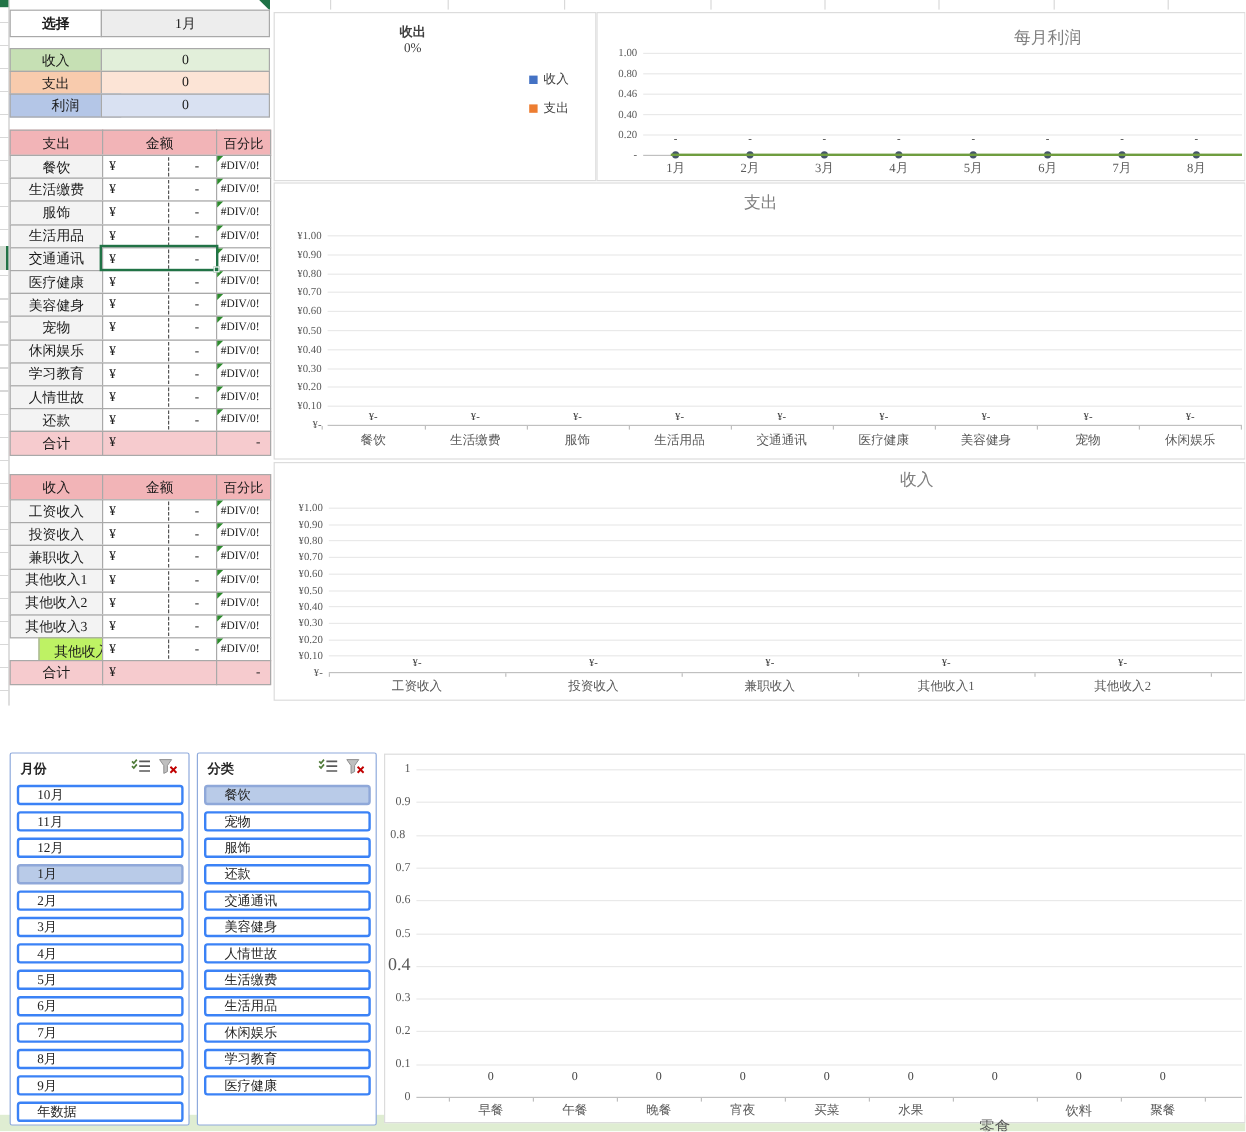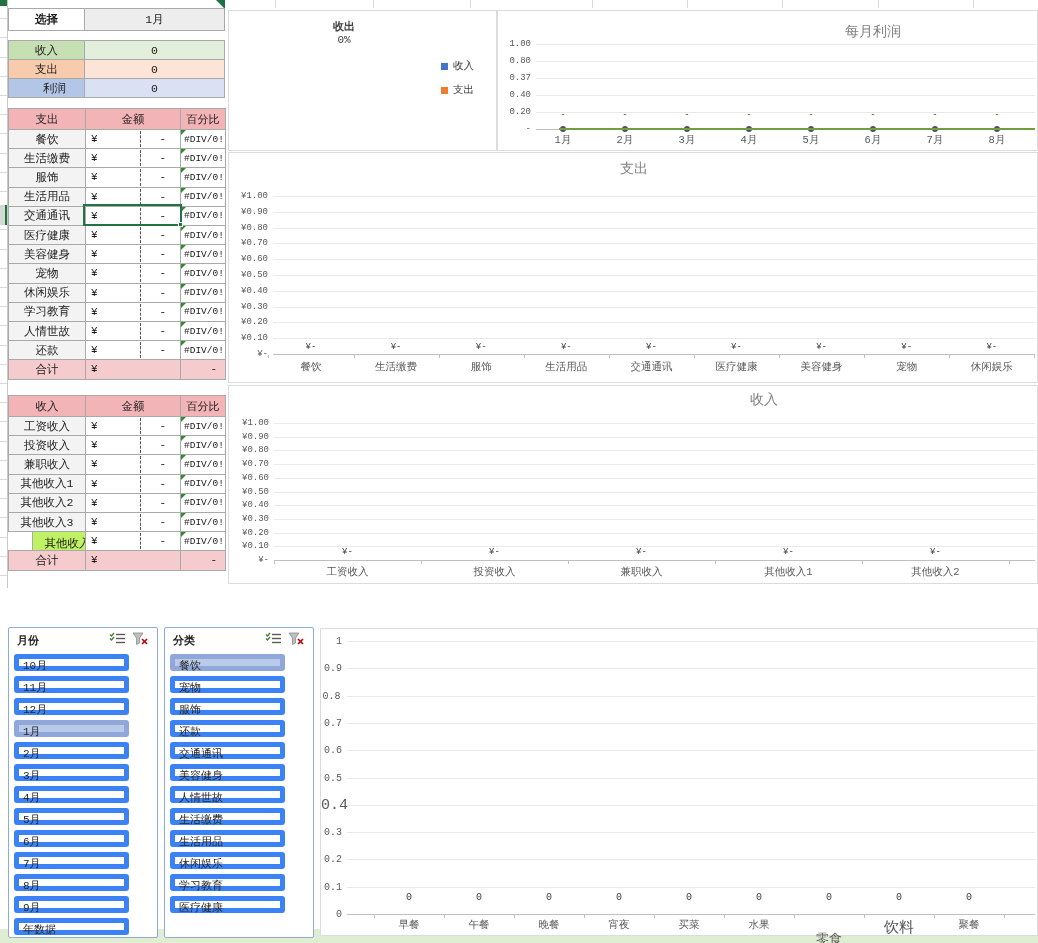--- a/index.html
+++ b/index.html
@@ -1,35 +1,35 @@
 <!DOCTYPE html>
 <html><head>
 <meta charset="utf-8">
 <style>
   html,body{margin:0;padding:0;background:#fff;}
   #canvas{position:relative;width:1038px;height:943px;background:#ffffff;overflow:hidden;
-          font-family:Liberation Mono, monospace;color:#1a1a1a;}
+          font-family:Liberation Serif, serif;color:#1a1a1a;}
   .abs{position:absolute;box-sizing:border-box;}
   .cell{position:absolute;box-sizing:border-box;display:flex;align-items:center;justify-content:center;
         font-size:11.5px;border:1px solid #a9a9a9;}
   .panel{position:absolute;background:#fff;border:1px solid #dcdcdc;box-sizing:border-box;}
   .ctitle{position:absolute;font-size:14px;color:#7f7f7f;white-space:nowrap;text-align:center;}
   .ylab{position:absolute;font-size:9px;color:#595959;text-align:right;transform:translateY(-50%);white-space:nowrap;}
   .gl{position:absolute;height:1px;background:#e9e9e9;}
   .gl.base{background:#c0c0c0;}
   .cat{position:absolute;font-size:10.5px;color:#595959;transform:translateX(-50%);white-space:nowrap;}
   .plabel{position:absolute;font-size:9px;color:#404040;transform:translateX(-50%);white-space:nowrap;}
   .marker{position:absolute;width:6px;height:6px;border-radius:50%;background:#44546a;transform:translate(-50%,-50%);}
   .vtick{position:absolute;width:1px;height:3px;background:#bfbfbf;}
   .legend-row{display:flex;align-items:center;margin-bottom:10px;font-size:10.5px;color:#404040;}
   .legend-sq{width:7px;height:7px;margin-right:5px;display:inline-block;}
   .slicer{position:absolute;background:#fff;border:1px solid #8faadc;border-radius:2px;box-sizing:border-box;}
   .slicer-title{position:absolute;left:8px;top:5px;font-size:11px;font-weight:bold;color:#262626;}
-  .slicer-item{position:absolute;left:5px;width:115px;height:17px;border:5px solid #3b82f6;border-radius:3px;
-               font-size:11px;line-height:15px;padding-left:4px;box-sizing:border-box;color:#262626;background:#fff;}
+  .slicer-item{position:absolute;left:5px;width:139px;height:17px;border:2px solid #3b82f6;border-radius:3px;
+               font-size:11px;line-height:15px;padding-left:15px;box-sizing:border-box;color:#262626;background:#fff;}
   .slicer-item.sel{background:#b9cbe8;border-color:#8fa8d9;}
   .err-flag{position:absolute;left:0;top:0;width:0;height:0;border-top:5px solid #2e8b2e;border-right:5px solid transparent;}
   .gutter-line{position:absolute;left:0;width:7px;background:repeating-linear-gradient(180deg,transparent 0 18.2px,#d8d8d8 18.2px 19.2px);}
 </style>
 </head>
 <body>
 
 <div id="canvas">
 
   <div class="gutter-line" style="top:0;height:588px;border-right:1px solid #c9c9c9;"></div>
@@ -225,21 +225,21 @@
       </div>
   </div>
 
   <div class="panel" id="chart-profit" style="left:497px;top:10px;width:541px;height:141px;">
     <div class="ctitle" style="left:300px;top:12px;width:150px;">每月利润</div>
   <div class="gl" style="left: 38px; top: 33px; width: 499px;"></div>
       <div class="ylab" style="left: 0px; top: 33px; width: 33px;">1.00</div>
       <div class="gl" style="left: 38px; top: 50px; width: 499px;"></div>
       <div class="ylab" style="left: 0px; top: 50px; width: 33px;">0.80</div>
       <div class="gl" style="left: 38px; top: 67px; width: 499px;"></div>
-      <div class="ylab" style="left: 0px; top: 67px; width: 33px;">0.37</div>
+      <div class="ylab" style="left: 0px; top: 67px; width: 33px;">0.46</div>
       <div class="gl" style="left: 38px; top: 84px; width: 499px;"></div>
       <div class="ylab" style="left: 0px; top: 84px; width: 33px;">0.40</div>
       <div class="gl" style="left: 38px; top: 101px; width: 499px;"></div>
       <div class="ylab" style="left: 0px; top: 101px; width: 33px;">0.20</div>
       <div class="gl base" style="left: 38px; top: 118px; width: 499px;"></div>
       <div class="ylab" style="left: 0px; top: 118px; width: 33px;">-</div>
       <div class="cat" style="left: 65px; top: 122px;">1月</div>
       <div class="plabel" style="left: 65px; top: 99px;">-</div>
       <div class="marker" style="left: 65px; top: 118px; background: rgb(68, 84, 106);"></div>
       <div class="cat" style="left: 127px; top: 122px;">2月</div>
@@ -470,21 +470,21 @@
       <div class="vtick" style="left: 263px; top: 286px;"></div>
       <div class="cat" style="left: 368px; top: 289px; font-size: 10.5px;">买菜</div>
       <div class="plabel" style="left: 368px; top: 263px; font-size: 10px;">0</div>
       <div class="vtick" style="left: 333px; top: 286px;"></div>
       <div class="cat" style="left: 438px; top: 289px; font-size: 10.5px;">水果</div>
       <div class="plabel" style="left: 438px; top: 263px; font-size: 10px;">0</div>
       <div class="vtick" style="left: 403px; top: 286px;"></div>
       <div class="cat" style="left: 508px; top: 301px; font-size: 13px;">零食</div>
       <div class="plabel" style="left: 508px; top: 263px; font-size: 10px;">0</div>
       <div class="vtick" style="left: 473px; top: 286px;"></div>
-      <div class="cat" style="left: 578px; top: 289px; font-size: 15px;">饮料</div>
+      <div class="cat" style="left: 578px; top: 289px; font-size: 11px;">饮料</div>
       <div class="plabel" style="left: 578px; top: 263px; font-size: 10px;">0</div>
       <div class="vtick" style="left: 543px; top: 286px;"></div>
       <div class="cat" style="left: 648px; top: 289px; font-size: 10.5px;">聚餐</div>
       <div class="plabel" style="left: 648px; top: 263px; font-size: 10px;">0</div>
       <div class="vtick" style="left: 613px; top: 286px;"></div>
       <div class="vtick" style="left: 683px; top: 286px;"></div>
     </div>
 
 </div>
 

